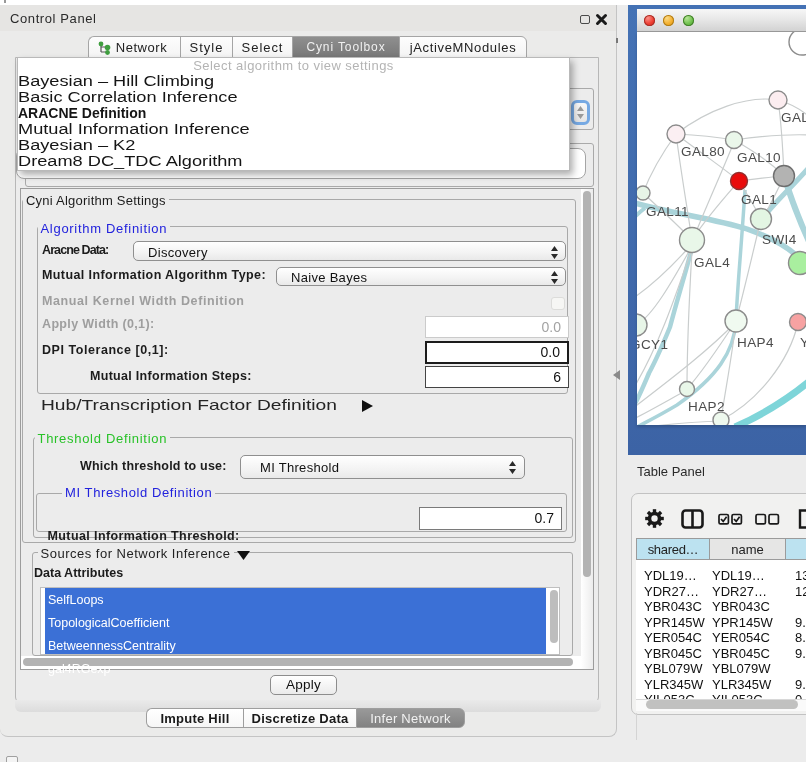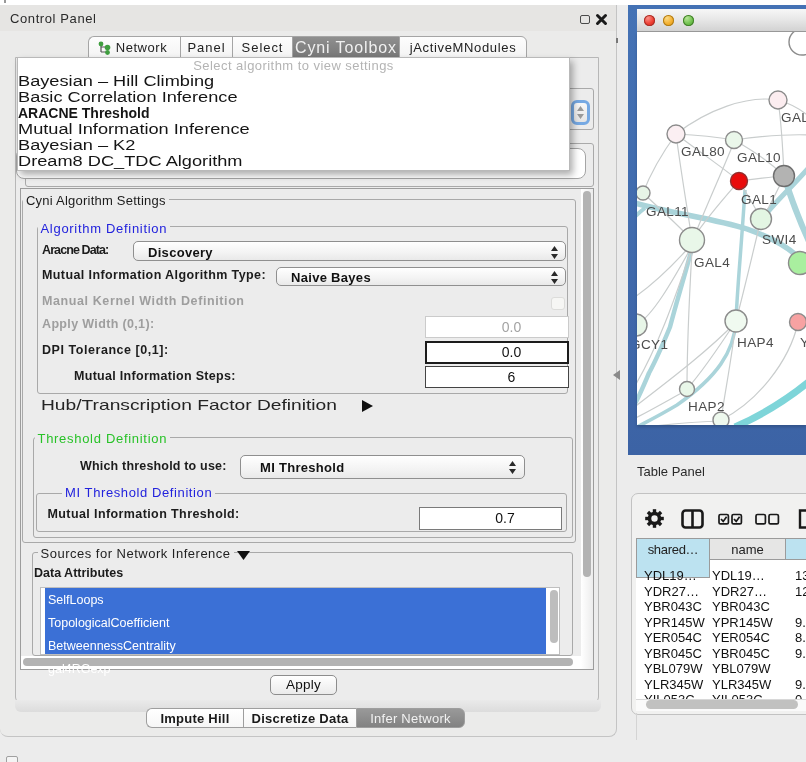--- a/index.html
+++ b/index.html
@@ -1,26 +1,26 @@
 <!DOCTYPE html>
 <html><head>
 <meta charset="utf-8">
 <style>
   html,body{margin:0;padding:0;}
   body{width:806px;height:762px;position:relative;overflow:hidden;
        font-family:"Liberation Sans",sans-serif;background:#ececec;}
   .abs{position:absolute;}
   .lbl{position:absolute;font-size:12.5px;font-weight:bold;color:#1c1c1c;white-space:nowrap;letter-spacing:0.4px;}
   .glbl{position:absolute;font-size:12.5px;font-weight:bold;color:#9e9e9e;white-space:nowrap;letter-spacing:0.5px;}
-  .field{position:absolute;background:#fff;font-size:14px;text-align:center;
+  .field{position:absolute;background:#fff;font-size:14px;text-align:right;
          white-space:nowrap;box-sizing:border-box;padding-right:7px;line-height:20px;padding-left:36px;}
   .combo{position:absolute;box-sizing:border-box;border:1px solid #8f8f8f;border-radius:5px;
          background:linear-gradient(#ffffff,#f3f3f3 60%,#e9e9e9);font-size:13px;color:#111;
          white-space:nowrap;}
-  .combo .ct{position:absolute;left:14px;top:2.5px;letter-spacing:0.3px;font-weight:bold;}
+  .combo .ct{position:absolute;left:14px;top:2.5px;letter-spacing:0.3px;}
   .group{position:absolute;border:1px solid #a9a9a9;border-radius:3px;box-sizing:border-box;}
   .gt{position:absolute;font-size:13px;background:#ececec;padding:0 3px;white-space:nowrap;}
   .pw{display:inline-block;transform:scaleX(1.3);transform-origin:0 50%;}
 </style>
 </head>
 <body>
 
 <div class="abs" id="netwin" style="left:628px;top:3px;width:178px;height:452px;
      background:linear-gradient(#4472b5,#3c63a5);"></div>
 <div class="abs" id="nettitle" style="left:637px;top:9px;width:169px;height:23px;
@@ -134,21 +134,21 @@
     <rect x="82" y="9.5" width="9.4" height="9.4" rx="1.5" stroke-width="1.7"></rect>
     <rect x="95" y="9.5" width="9.4" height="9.4" rx="1.5" stroke-width="1.7"></rect>
     <path d="M 84,14 l 2.2,2.4 3.4,-4.6" stroke-width="1.7"></path>
     <path d="M 97,14 l 2.2,2.4 3.4,-4.6" stroke-width="1.7"></path>
     <rect x="119" y="9.5" width="9.4" height="9.4" rx="1.5" stroke-width="1.7"></rect>
     <rect x="132" y="9.5" width="9.4" height="9.4" rx="1.5" stroke-width="1.7"></rect>
     <path d="M 163,5.5 h 8 l 6,6 v 11 h -14 z" stroke-width="2.4"></path>
   </g>
 </svg>
 
-<div class="abs" style="left:636px;top:538px;width:74px;height:40px;background:#bce2f0;
+<div class="abs" style="left:636px;top:538px;width:74px;height:22px;background:#bce2f0;
      border:1px solid #9b9b9b;box-sizing:border-box;font-size:13px;color:#222;
      text-align:center;line-height:21px;letter-spacing:-0.3px;">shared…</div>
 <div class="abs" style="left:709px;top:538px;width:77px;height:22px;background:#e6e6e5;
      border:1px solid #9b9b9b;box-sizing:border-box;font-size:13px;color:#222;
      text-align:center;line-height:21px;">name</div>
 <div class="abs" style="left:785px;top:538px;width:25px;height:22px;background:#bce2f0;
      border:1px solid #9b9b9b;box-sizing:border-box;"></div>
 
 <div class="abs" id="tablerows" style="left:636px;top:568px;width:170px;height:131px;overflow:hidden;
      font-size:13px;color:#111;">
@@ -202,43 +202,43 @@
 <div class="abs" style="left:15px;top:57px;width:584px;height:646px;border:1px solid #b7b7b7;
      background:#ececec;box-sizing:border-box;border-radius:0 0 6px 6px;"></div>
 
 <div class="abs" id="toptabs" style="left:88px;top:36px;height:22px;">
     <div style="position:absolute;left:0px;top:0;width:92px;height:22px;box-sizing:border-box;border:1px solid #a5a5a5;border-right:none;background:linear-gradient(#fdfdfd,#f4f4f4);color:#222;border-radius:6px 0 0 0;font-size:13px;text-align:center;line-height:21px;letter-spacing:0.55px;"><svg style="position:absolute;left:9px;top:4px;" width="14" height="14">
         <path d="M 3,3 L 3,11 M 3,6 L 9,6 M 3,11 L 9,11" stroke="#555" stroke-width="1.2" fill="none"></path>
         <circle cx="3" cy="3" r="2.4" fill="#3f9e3f"></circle>
         <circle cx="9.5" cy="6.5" r="2.8" fill="#3f9e3f"></circle>
         <circle cx="9.5" cy="11.5" r="2.4" fill="#3f9e3f"></circle>
       </svg><span style="padding-left:14px;">Network</span></div>
-    <div style="position:absolute;left:92px;top:0;width:52px;height:22px;box-sizing:border-box;border:1px solid #a5a5a5;border-right:none;background:linear-gradient(#fdfdfd,#f4f4f4);color:#222;font-size:13px;text-align:center;line-height:21px;letter-spacing:1px;">Panel</div>
+    <div style="position:absolute;left:92px;top:0;width:52px;height:22px;box-sizing:border-box;border:1px solid #a5a5a5;border-right:none;background:linear-gradient(#fdfdfd,#f4f4f4);color:#222;font-size:13px;text-align:center;line-height:21px;letter-spacing:1px;">Style</div>
     <div style="position:absolute;left:144px;top:0;width:60px;height:22px;box-sizing:border-box;border:1px solid #a5a5a5;border-right:none;background:linear-gradient(#fdfdfd,#f4f4f4);color:#222;font-size:13px;text-align:center;line-height:21px;letter-spacing:0.95px;">Select</div>
-    <div style="position:absolute;left:204px;top:0;width:107px;height:22px;box-sizing:border-box;border:1px solid #a5a5a5;border-right:none;background:linear-gradient(#8f8f8f,#787878);color:#f0f0f0;font-size:16px;text-align:center;line-height:21px;letter-spacing:0.89px;">Cyni Toolbox</div>
+    <div style="position:absolute;left:204px;top:0;width:107px;height:22px;box-sizing:border-box;border:1px solid #a5a5a5;border-right:none;background:linear-gradient(#8f8f8f,#787878);color:#f0f0f0;font-size:12px;text-align:center;line-height:21px;letter-spacing:0.89px;">Cyni Toolbox</div>
     <div style="position:absolute;left:311px;top:0;width:128px;height:22px;box-sizing:border-box;border:1px solid #a5a5a5;border-right:1px solid #a5a5a5;background:linear-gradient(#fdfdfd,#f4f4f4);color:#222;border-radius:0 6px 0 0;font-size:13px;text-align:center;line-height:21px;letter-spacing:0.66px;">jActiveMNodules</div>
   </div>
 
 <div class="group" style="left:25px;top:88px;width:569px;height:42px;"></div>
 <div class="group" style="left:25px;top:143px;width:569px;height:44px;"></div>
 <div class="abs" style="left:16px;top:148px;width:570px;height:31px;background:#fff;
      border:1px solid #a5a5a5;border-radius:8px;box-sizing:border-box;"></div>
 <div class="abs" style="left:571px;top:100px;width:19px;height:25px;border:3px solid #76a9e3;
      border-radius:6px;background:linear-gradient(#f8f8f8,#e5e5e5);box-sizing:border-box;"></div>
 <svg class="abs" style="left:577px;top:106px;" width="7" height="13">
     <path d="M 3.5,0 L 7,5 L 0,5 Z M 3.5,13 L 7,8 L 0,8 Z" fill="#9a9a9a"></path>
   </svg>
 
 <div class="abs" id="popup" style="left:17px;top:57px;width:553px;height:114px;background:#fff;
      border:1px solid #b9b9b9;box-sizing:border-box;box-shadow:3px 4px 7px rgba(0,0,0,0.32);"></div>
 <div class="abs" style="left:17px;top:58px;width:553px;text-align:center;font-size:13px;color:#b4b4b4;letter-spacing:0.45px;">Select algorithm to view settings</div>
 <div class="abs" id="popuplist" style="left:18px;top:72.5px;font-size:14px;color:#151515;line-height:16px;">
 <span class="pw">Bayesian – Hill Climbing</span><br>
 <span class="pw">Basic Correlation Inference</span><br>
-<b>ARACNE Threshold</b><br>
+<b>ARACNE Definition</b><br>
 <span class="pw">Mutual Information Inference</span><br>
 <span class="pw">Bayesian – K2</span><br>
 <span class="pw">Dream8 DC_TDC Algorithm</span>
 </div>
 
 <div class="abs" style="left:20px;top:188px;width:574px;height:482px;border:1px solid #9c9c9c;box-sizing:border-box;"></div>
 <div class="abs" style="left:581px;top:189px;width:12px;height:480px;background:linear-gradient(90deg,#ffffff,#ececec);"></div>
 <div class="abs" style="left:583px;top:191px;width:8px;height:386px;background:#b3b3b3;border-radius:4px;"></div>
 <div class="abs" style="left:21px;top:656px;width:560px;height:13px;background:#fff;"></div>
 <div class="abs" style="left:23px;top:658px;width:550px;height:8px;background:#b3b3b3;border-radius:4px;"></div>
@@ -269,21 +269,21 @@
      border:1px solid #dcdcda;border-radius:3px;"></div>
 
 <div class="glbl" style="left:42px;top:317px;letter-spacing:0.35px;">Apply Width (0,1):</div>
 <div class="field" style="left:425px;top:316px;width:144px;height:22px;border:1px solid #cbcbcb;
      color:#a3a3a3;">0.0</div>
 
 <div class="lbl" style="left:42px;top:343px;letter-spacing:0.55px;">DPI Tolerance [0,1]:</div>
 <div class="field" style="left:425px;top:341px;width:144px;height:23px;border:2px solid #1c1c1c;
      color:#111;line-height:19px;">0.0</div>
 
-<div class="lbl" style="left:26px;top:369px;letter-spacing:0.3px;padding-left:48px;">Mutual Information Steps:</div>
+<div class="lbl" style="left:42px;top:369px;letter-spacing:0.3px;padding-left:48px;">Mutual Information Steps:</div>
 <div class="field" style="left:425px;top:366px;width:144px;height:22px;border:1px solid #444;
      color:#111;">6</div>
 
 <div class="abs" style="left:41px;top:396px;font-size:15px;color:#242424;">
   <span style="display:inline-block;transform:scaleX(1.28);transform-origin:0 50%;">Hub/Transcription Factor Definition</span></div>
 <svg class="abs" style="left:362px;top:400px;" width="11" height="12">
     <path d="M 0,0 L 11,6 L 0,12 Z" fill="#111"></path>
   </svg>
 
 <div class="group" style="left:33px;top:437px;width:540px;height:101px;"></div>
@@ -292,21 +292,21 @@
 <div class="lbl" style="left:80px;top:459px;letter-spacing:0.18px;">Which threshold to use:</div>
 <div class="combo" style="left:240px;top:455px;width:285px;height:24px;">
   <span class="ct" style="top:4px;left:19px;">MI Threshold</span>
   <svg class="abs" style="right:8px;top:5px;" width="7" height="13">
       <path d="M 3.5,0 L 7,5 L 0,5 Z M 3.5,13 L 7,8 L 0,8 Z" fill="#2a2a2a"></path>
     </svg>
 </div>
 
 <div class="group" style="left:36px;top:493px;width:531px;height:39px;"></div>
 <div class="gt" style="left:42px;top:485px;color:#2222dd;letter-spacing:0.6px;margin-left:20px;">MI Threshold Definition</div>
-<div class="lbl" style="left:47.5px;top:507px;text-align:right;">Mutual Information Threshold:</div>
+<div class="lbl" style="left:47.5px;top:529px;text-align:right;">Mutual Information Threshold:</div>
 <div class="field" style="left:419px;top:507px;width:143px;height:23px;border:1px solid #7a7a7a;
      color:#111;">0.7</div>
 
 <div class="group" style="left:32px;top:552px;width:541px;height:104px;"></div>
 <div class="gt" style="left:37.5px;top:546px;color:#222;letter-spacing:0.5px;">Sources for Network Inference</div>
 <svg class="abs" style="left:237px;top:551px;" width="13" height="9">
     <path d="M 0,0 L 13,0 L 6.5,9 Z" fill="#111"></path>
   </svg>
 <div class="lbl" style="left:34px;top:565.5px;letter-spacing:0;">Data Attributes</div>
 

